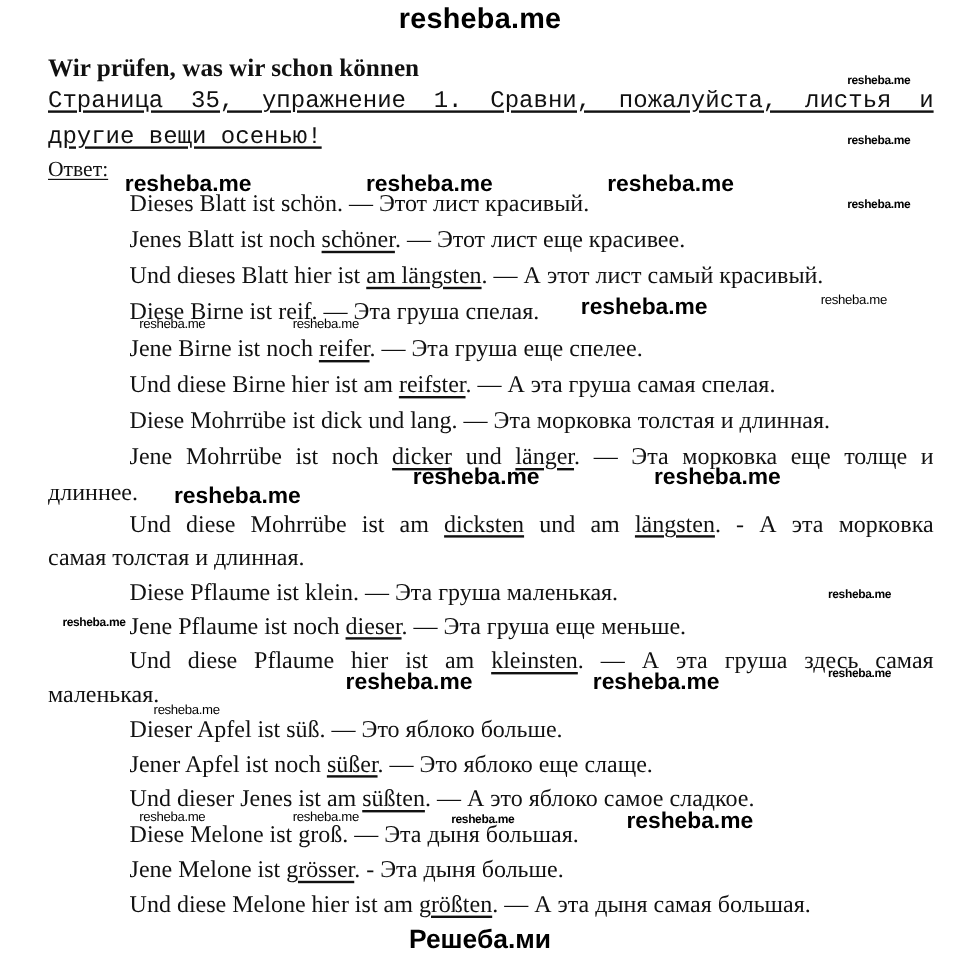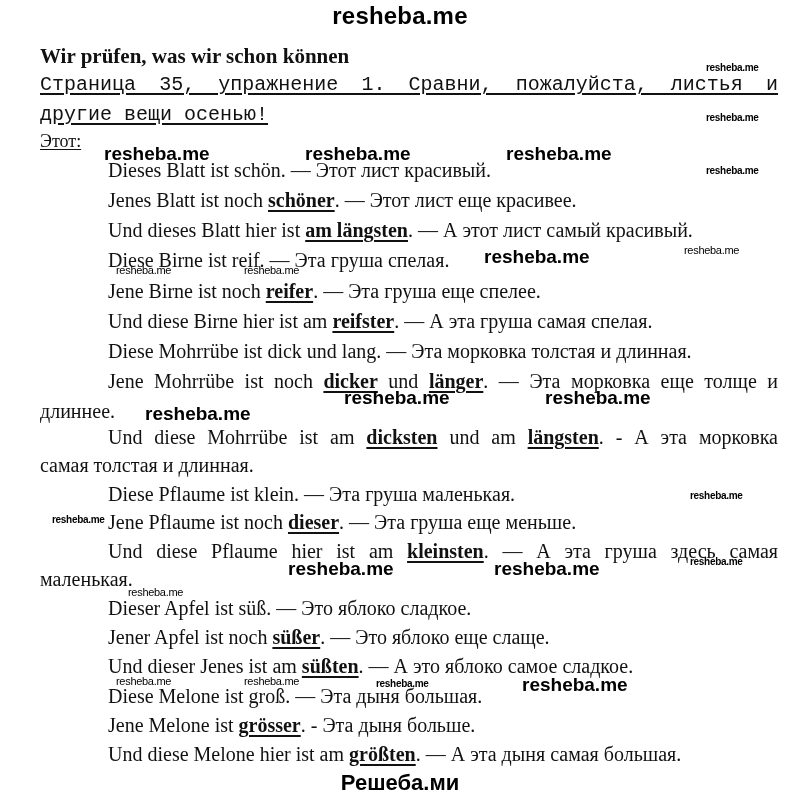--- a/index.html
+++ b/index.html
@@ -30,39 +30,39 @@
     }
     .line {
       position: absolute; font-size: 20px; line-height: 24px; white-space: nowrap;
     }
     .indent { left: 108px; }
     .flush { left: 40px; }
     .justify-line {
       position: absolute; left: 108px; width: 670px; font-size: 20px; line-height: 24px;
       text-align: justify; text-align-last: justify; white-space: normal;
     }
-    .u { text-decoration: underline; text-decoration-thickness: 1.5px; text-underline-offset: 3px; font-weight: bold; }
+    .u { text-decoration: underline; text-decoration-thickness: 1.5px; text-underline-offset: 3px; }
     .wm-big {
       position: absolute; font-family: "Liberation Sans", sans-serif; font-weight: bold;
       font-size: 19px; color: #000; white-space: nowrap;
     }
     .wm-small {
       position: absolute; font-family: "Liberation Sans", sans-serif; font-size: 11px;
       color: #000; white-space: nowrap; letter-spacing: -0.3px;
     }
     .wm-small.bold { font-weight: bold; font-size: 10px; }
   </style>
 </head>
 <body>
 
 <div class="site-header">resheba.me</div>
 
 <div class="doc-title">Wir prüfen, was wir schon können</div>
 <div class="task">Страница 35, упражнение 1. Сравни, пожалуйста, листья и другие вещи осенью!</div>
-<div class="answer-label">Этот:</div>
+<div class="answer-label">Ответ:</div>
 
 <div class="line indent" style="top:158px">
   <span>Dieses Blatt ist schön. — Этот лист красивый.</span>
 </div>
 
 <div class="line indent" style="top:188px">
   <span>Jenes Blatt ist noch </span><span class="u">schöner</span><span>. — Этот лист еще красивее.</span>
 </div>
 
 <div class="line indent" style="top:218px">
@@ -111,21 +111,21 @@
 
 <div class="justify-line" style="top:539px">
   <span>Und diese Pflaume hier ist am </span><span class="u">kleinsten</span><span>. — А эта груша здесь самая</span>
 </div>
 
 <div class="line flush" style="top:567px">
   <span>маленькая.</span>
 </div>
 
 <div class="line indent" style="top:596px">
-  <span>Dieser Apfel ist süß. — Это яблоко сладкое.</span>
+  <span>Dieser Apfel ist süß. — Это яблоко больше.</span>
 </div>
 
 <div class="line indent" style="top:625px">
   <span>Jener Apfel ist noch </span><span class="u">süßer</span><span>. — Это яблоко еще слаще.</span>
 </div>
 
 <div class="line indent" style="top:654px">
   <span>Und dieser Jenes ist am </span><span class="u">süßten</span><span>. — А это яблоко самое сладкое.</span>
 </div>
 

